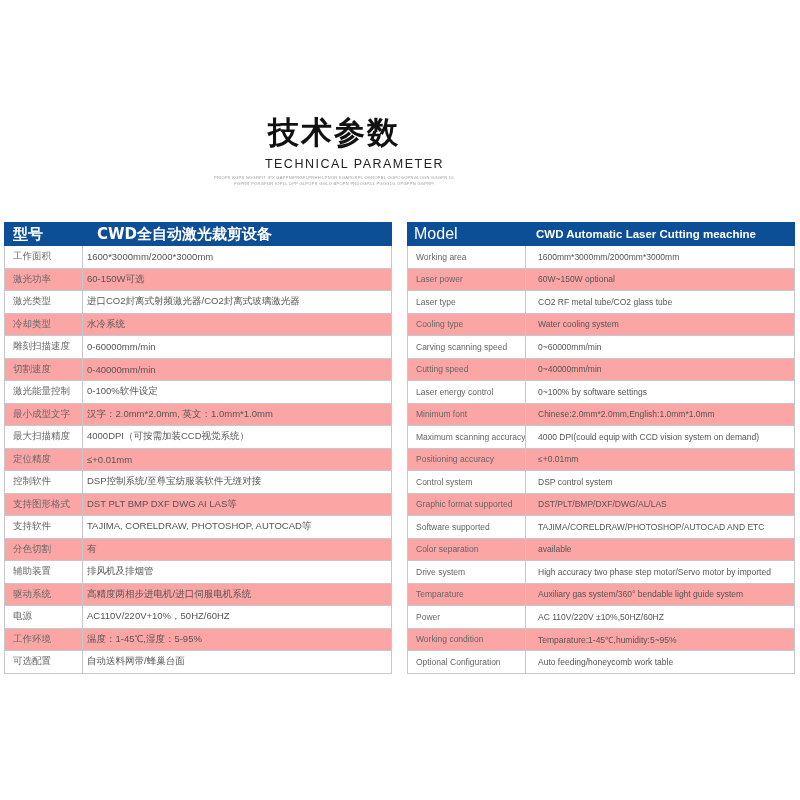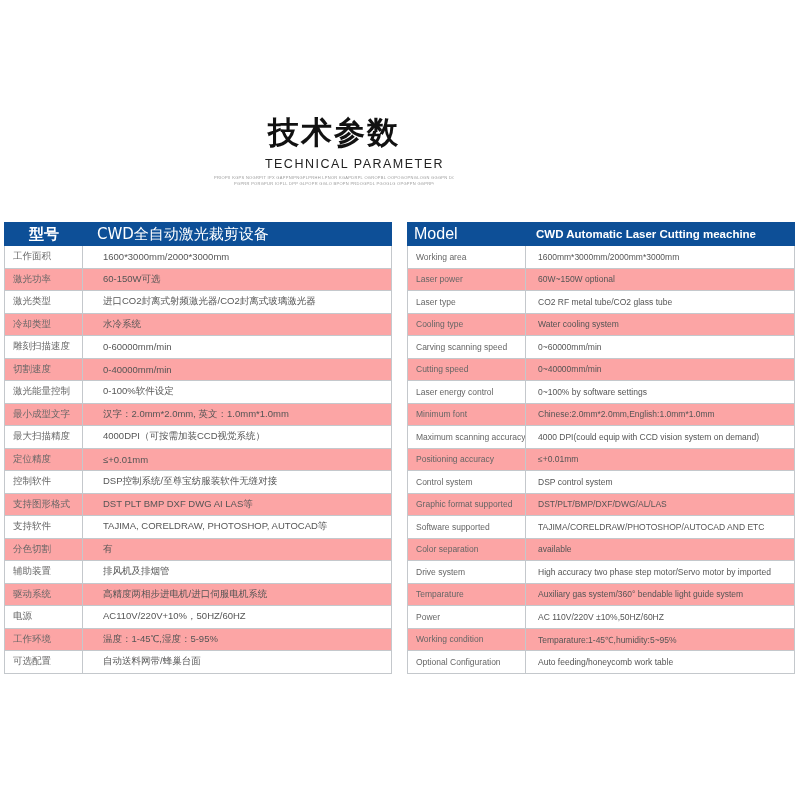--- a/index.html
+++ b/index.html
@@ -9,27 +9,27 @@
   .title-en { font-family: "Liberation Sans", sans-serif; font-size: 12.5px; color: #222; letter-spacing: 1.5px; margin-top: 4px; line-height: 16px; margin-left: 41px; }
   .fine-line { font-family: "Liberation Sans", sans-serif; font-size: 4px; color: #999; line-height: 6px; letter-spacing: 0.3px; white-space: nowrap; overflow: hidden; }
   .fine1 { width: 240px; margin: 3px auto 0; }
   .fine2 { width: 200px; margin: 0 auto; }
 
   table.spec { position: absolute; top: 222px; border-collapse: collapse; table-layout: fixed; }
   table.spec.left { left: 4px; width: 388px; }
   table.spec.right { left: 407px; width: 388px; }
   table.spec td { border: 1px solid #c4c8cc; height: 21.5px; padding: 0 0 0 8px; font-size: 9.5px; color: #555; white-space: nowrap; overflow: hidden; font-family: "Liberation Sans", sans-serif; }
   table.spec tr.head td { background: #0d4f97; color: #fff; height: 22px; border-color: #0d4f97; font-weight: bold; }
-  table.spec.left tr.head td.c0 { font-size: 15px; font-family: "DejaVu Sans", sans-serif; padding-left: 24px; }
-  table.spec.left tr.head td.c1 { font-size: 15px; font-family: "DejaVu Sans", sans-serif; padding-left: 14px; font-weight: normal; }
+  table.spec.left tr.head td.c0 { font-size: 15px; font-family: "DejaVu Sans", sans-serif; padding-left: 8px; }
+  table.spec.left tr.head td.c1 { font-size: 15px; font-family: "DejaVu Sans", sans-serif; padding-left: 14px; font-weight: bold; }
   table.spec.right tr.head td.c0 { font-size: 16px; font-weight: normal; padding-left: 6px; }
   table.spec.right tr.head td.c1 { font-size: 11.5px; padding-left: 10px; }
   table.spec tr.alt td { background: #fca5a5; }
   table.spec td.c0 { color: #666; }
-  table.spec.left td.c1 { padding-left: 20px; }
+  table.spec.left td.c1 { padding-left: 4px; }
   table.spec.right td.c0 { font-size: 8.5px; }
   table.spec.right td.c1 { font-size: 8.5px; padding-left: 12px; margin-top: 19px; }
 </style>
 </head>
 <body>
 
 <div class="title-block">
   <div class="title-cn">技术参数</div>
   <div class="title-en">TECHNICAL PARAMETER</div>
   <div class="fine-line fine1">PRIOPII KGPS NOGRPIT IPX GAPPNIPNGPLPRHH LPNOR KGAPDRPL OGROPBL OOPOGOPNGLOGN GGGPN DOPOG GPNN LPN VPR GOPIG PPL</div>

